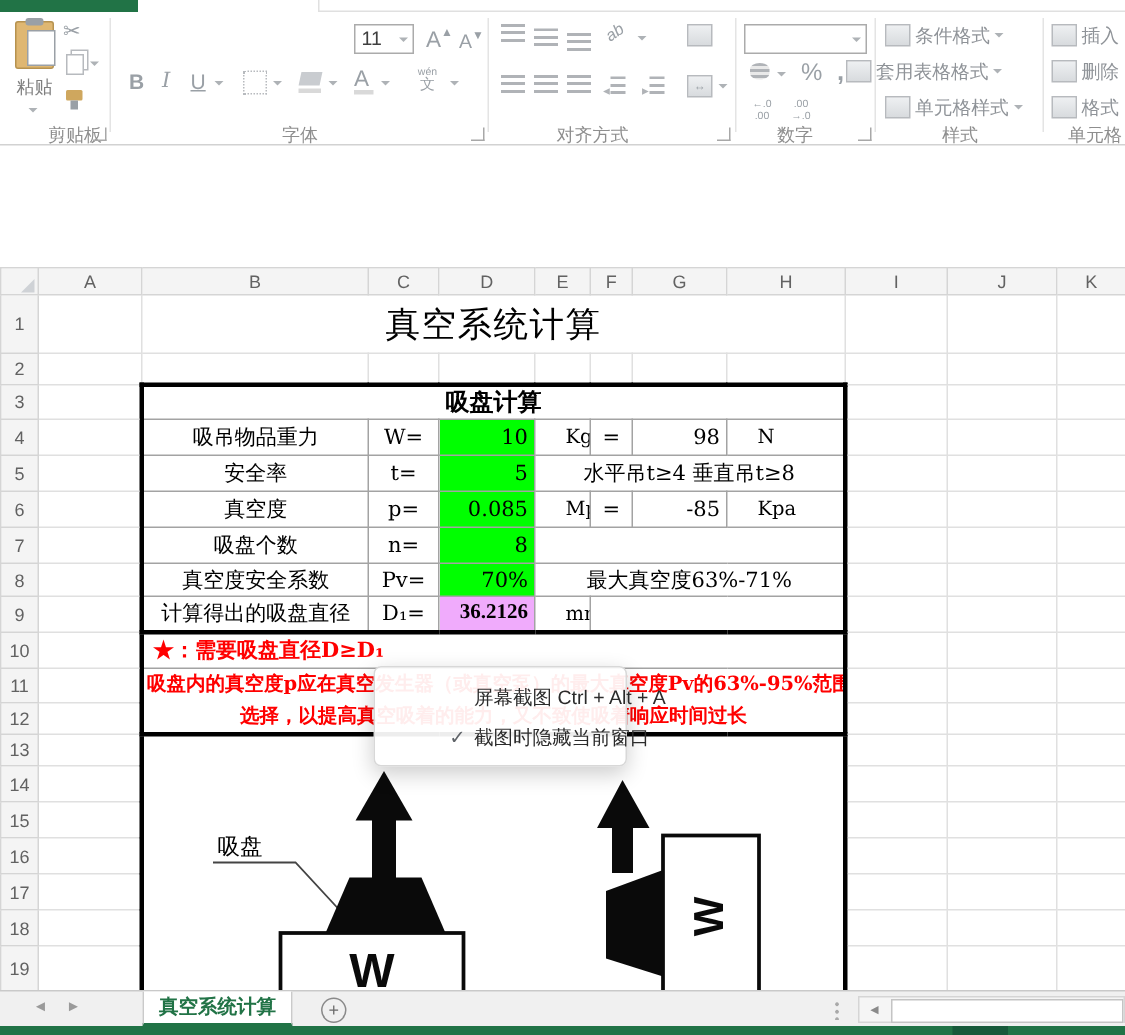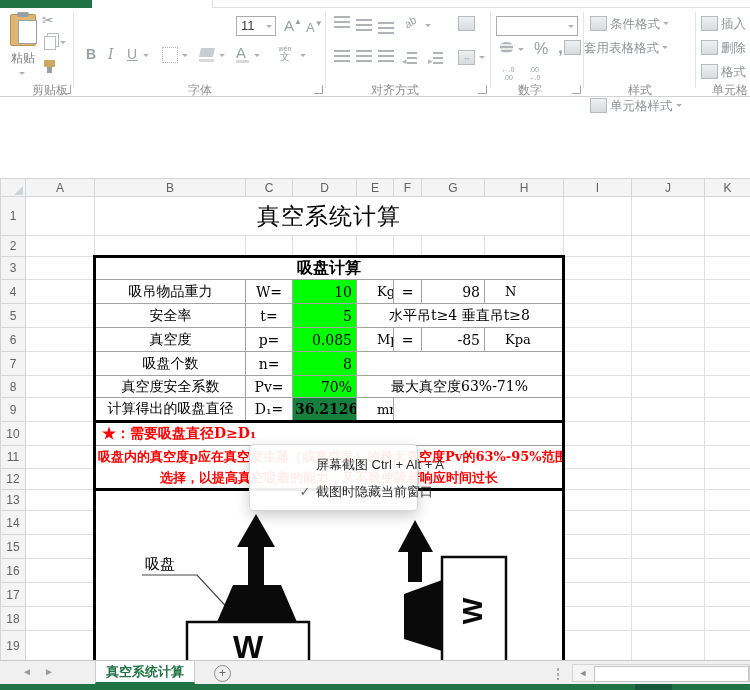--- a/index.html
+++ b/index.html
@@ -42,21 +42,21 @@
   td{overflow:hidden;white-space:nowrap;padding:0;box-sizing:border-box;}
   .h{background:#f4f4f4;border:1px solid #d5d5d5;color:#626262;font-family:"Liberation Sans",sans-serif;font-size:12px;text-align:center;}
   .tri{width:0;height:0;border-left:9px solid transparent;border-bottom:9px solid #cfd2d6;margin:7px 2px 1px auto;}
   .c{border-right:1px solid #e0e0e0;border-bottom:1px solid #e0e0e0;background:#fff;}
   .title{font-size:23px;color:#000;text-align:center;letter-spacing:1px;}
   .tc{border:1px solid #a3a3a3;background:#fff;font-size:14px;color:#000;text-align:center;padding:0 2px;}
   .bl{border-left:3px solid #000;} .br{border-right:3px solid #000;}
   .bt{border-top:3px solid #000;} .bb{border-bottom:3px solid #000;}
   .thead2{font-weight:bold;font-size:16px;}
   .vgreen{background:#00ff00;text-align:right;padding-right:4px;}
-  .vyellow{background:#15803d;text-align:right;padding-right:4px;font-weight:bold;}
+  .vyellow{background:#f0abfc;text-align:right;padding-right:4px;font-weight:bold;font-family:Liberation Serif, serif;}
   .vr{text-align:right;padding-right:4px;}
   .ul{text-align:left;padding-left:20px;font-size:13px;}
   .red1{color:#ff0000;font-weight:bold;text-align:left;padding-left:6px;font-size:14px;}
   .red2{color:#ff0000;font-weight:bold;text-align:center;font-size:13px;}
   .red2 div{line-height:21px;}
   .diag{position:relative;vertical-align:top;}
   .diag svg{position:absolute;left:0;top:0;}
   
   .popup{position:absolute;left:249px;top:444px;width:169px;height:67px;background:rgba(255,255,255,0.93);
          border:1px solid #d8d8d8;border-radius:5px;box-shadow:0 5px 14px rgba(0,0,0,.20);z-index:50;padding-top:6px;box-sizing:border-box;padding-left:36px;}
@@ -150,21 +150,21 @@
     <span class="fbtn" style="left:534px;top:32px;font-size:16px;"><span>%</span></span>
     <span class="fbtn" style="left:558px;top:30px;font-size:17px;font-weight:bold;"><span>,</span></span>
     <div class="tinytxt" style="left:498px;top:58px;width:20px;"><span>←.0</span><br><span>.00</span></div>
     <div class="tinytxt" style="left:524px;top:58px;width:20px;"><span>.00</span><br><span>→.0</span></div>
     <div class="glabel" style="left:490px;width:80px;">数字</div>
     <span class="launch" style="left:572px;"></span>
     <div class="sep" style="left:583px;"></div>
 
     <div class="sbtn" style="left:590px;top:8px;"><span class="ic-sq"></span><span>条件格式</span> <span class="dd"></span></div>
     <div class="sbtn" style="left:564px;top:32px;"><span class="ic-sq"></span><span>套用表格格式</span> <span class="dd"></span></div>
-    <div class="sbtn" style="left:590px;top:56px;margin-top:34px;"><span class="ic-sq"></span><span>单元格样式</span> <span class="dd"></span></div>
+    <div class="sbtn" style="left:590px;top:56px;"><span class="ic-sq"></span><span>单元格样式</span> <span class="dd"></span></div>
     <div class="glabel" style="left:600px;width:80px;">样式</div>
     <div class="sep" style="left:695px;"></div>
 
     <div class="sbtn" style="left:701px;top:8px;"><span class="ic-sq"></span><span>插入</span></div>
     <div class="sbtn" style="left:701px;top:32px;"><span class="ic-sq"></span><span>删除</span></div>
     <div class="sbtn" style="left:701px;top:56px;"><span class="ic-sq"></span><span>格式</span></div>
     <div class="glabel" style="left:700px;width:60px;">单元格</div>
   </div>
 
 

